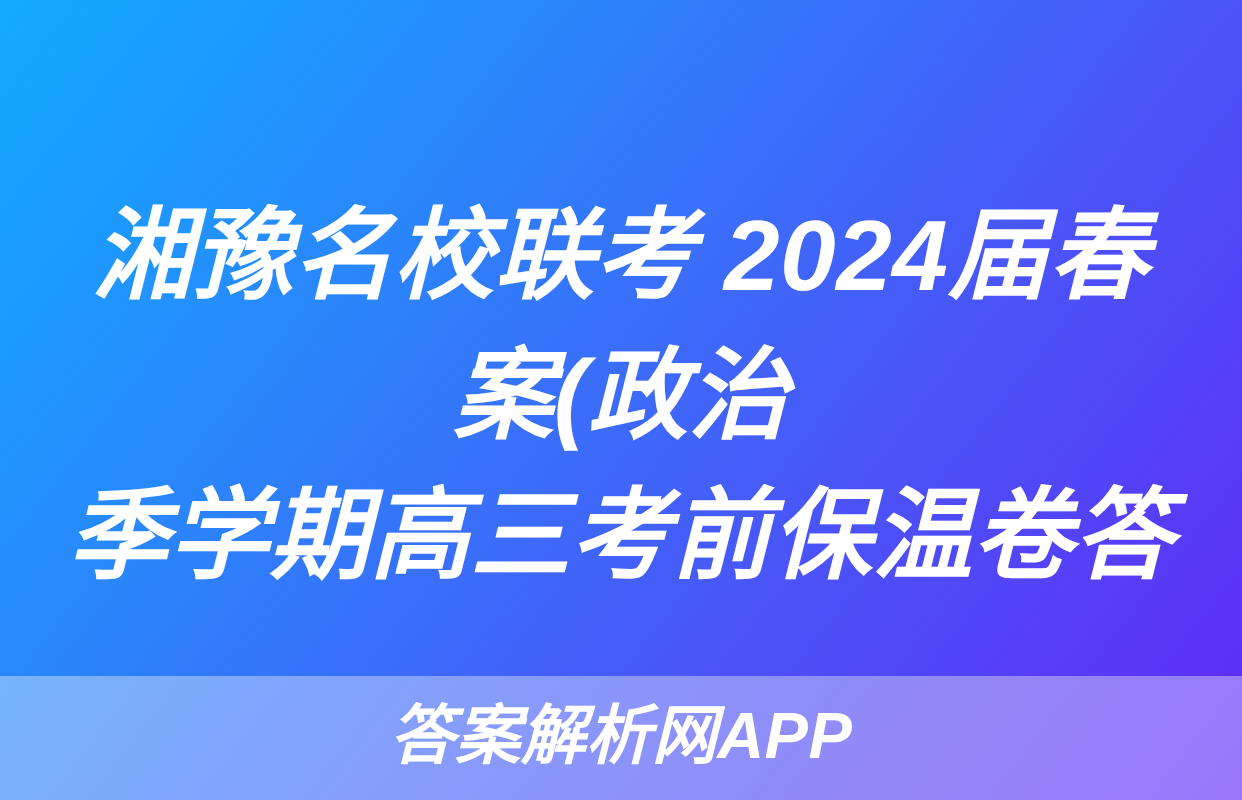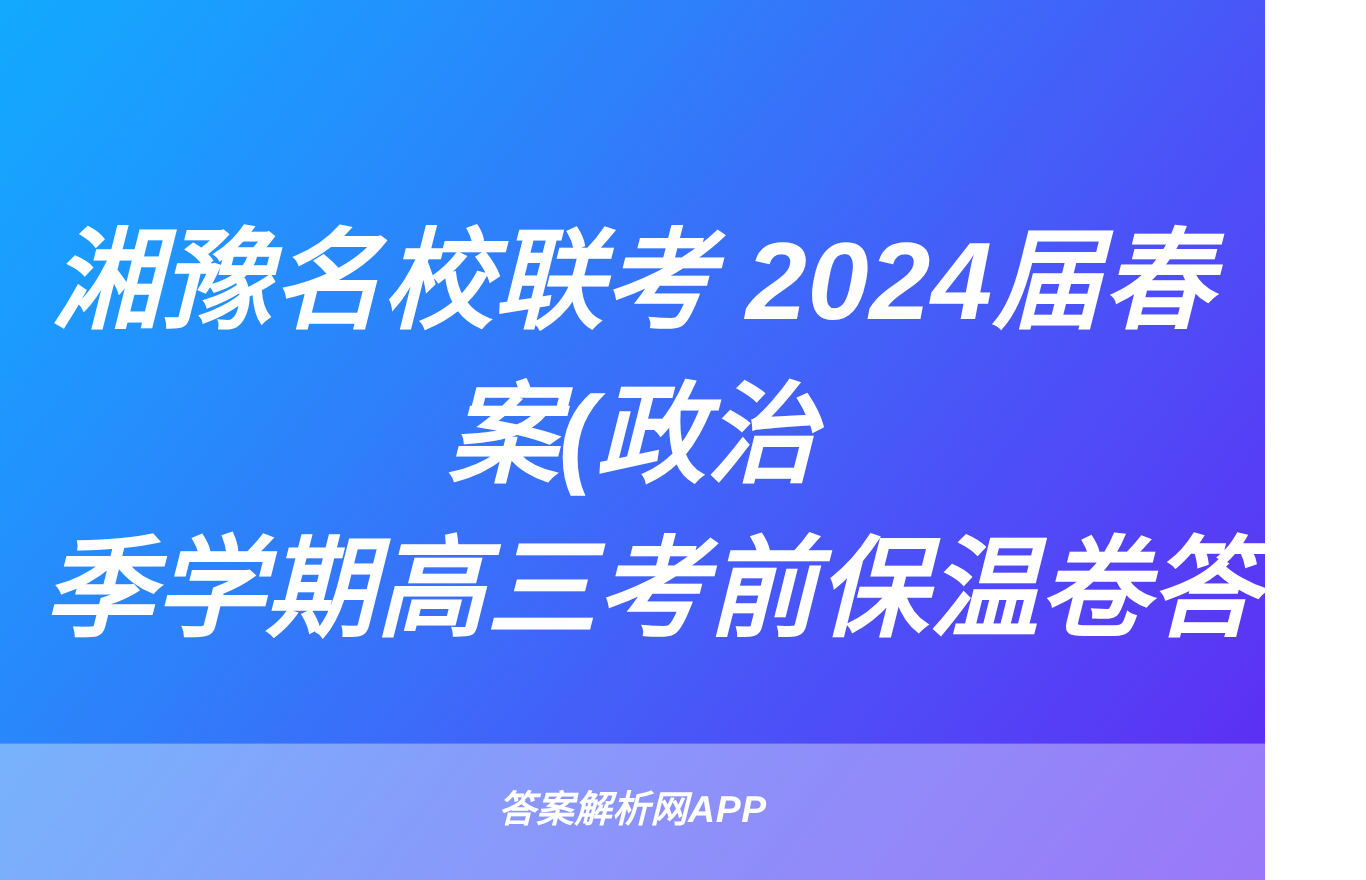--- a/index.html
+++ b/index.html
@@ -4,21 +4,21 @@
 <title>湘豫名校联考</title>
 <style>
   html, body {
     margin: 0;
     padding: 0;
     background: #ffffff;
   }
 
   #poster {
     position: relative;
-    width: 1150px;
+    width: 1242px;
     height: 800px;
     overflow: hidden;
     font-family: "Liberation Sans", "DejaVu Sans", sans-serif;
     
     background: linear-gradient(128deg,
                 #12AAFF 0%,
                 #1C9BFE 14%,
                 #2B84FB 32%,
                 #3C6BF9 50%,
                 #4A54F8 66%,
@@ -59,21 +59,21 @@
     background: rgba(255, 255, 255, 0.37);
   }
 
   .watermark {
     position: absolute;
     left: 0;
     right: 0;
     top: 708px;
     text-align: center;
     color: #ffffff;
-    font-size: 34px;
+    font-size: 65px;
     line-height: 56px;
     font-weight: 700;
     font-style: italic;
     letter-spacing: 0.5px;
     white-space: nowrap;
   }
 </style>
 </head>
 <body>
 

